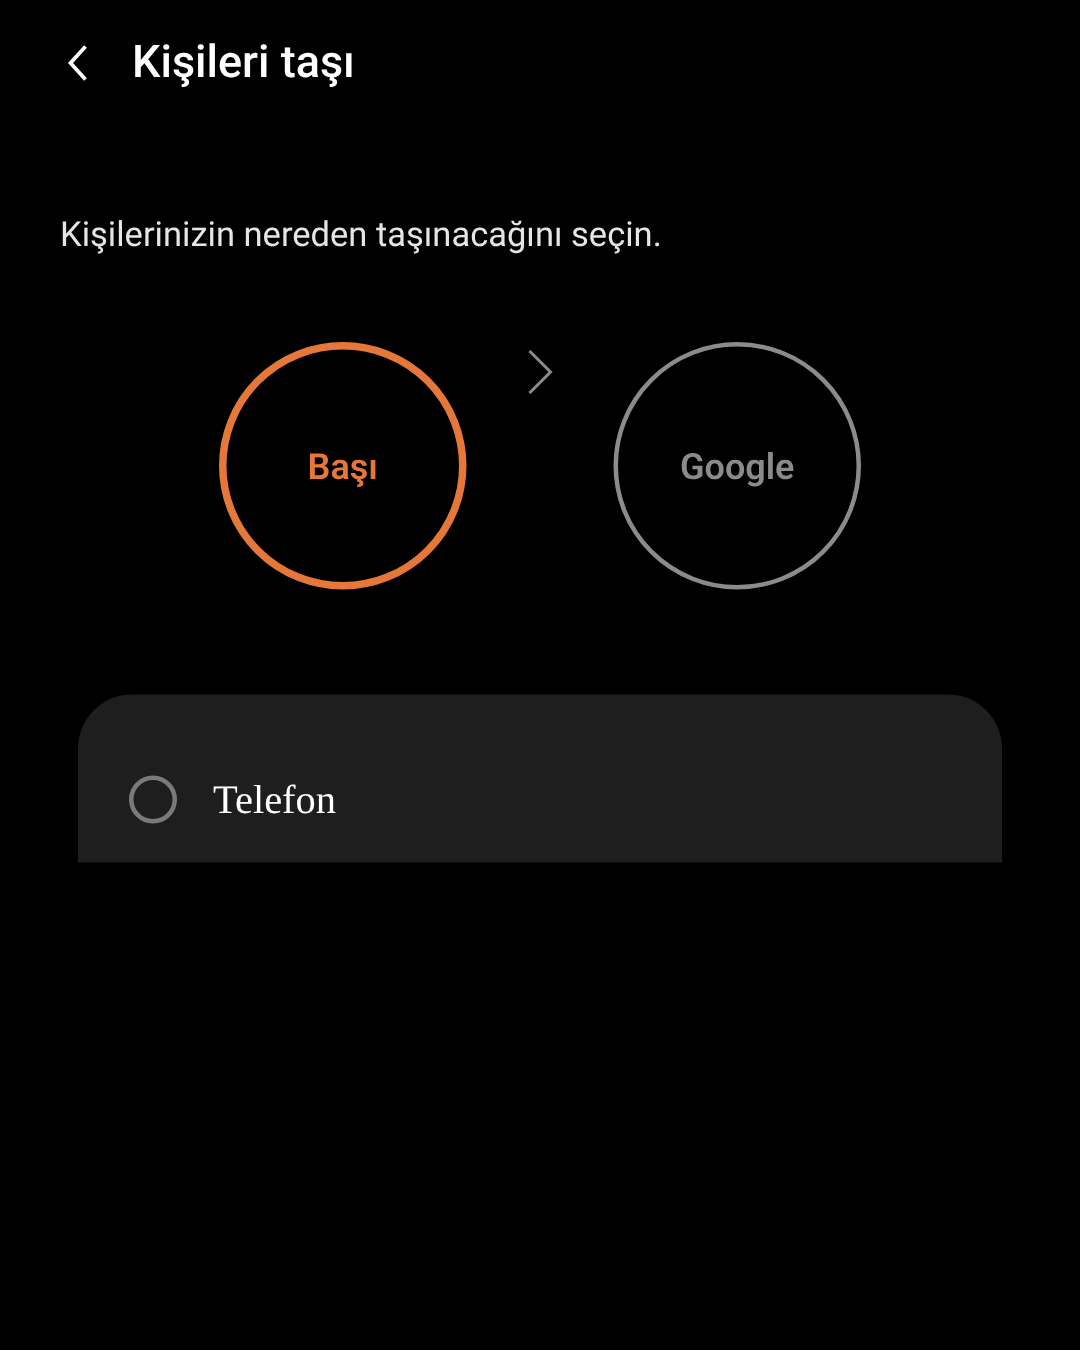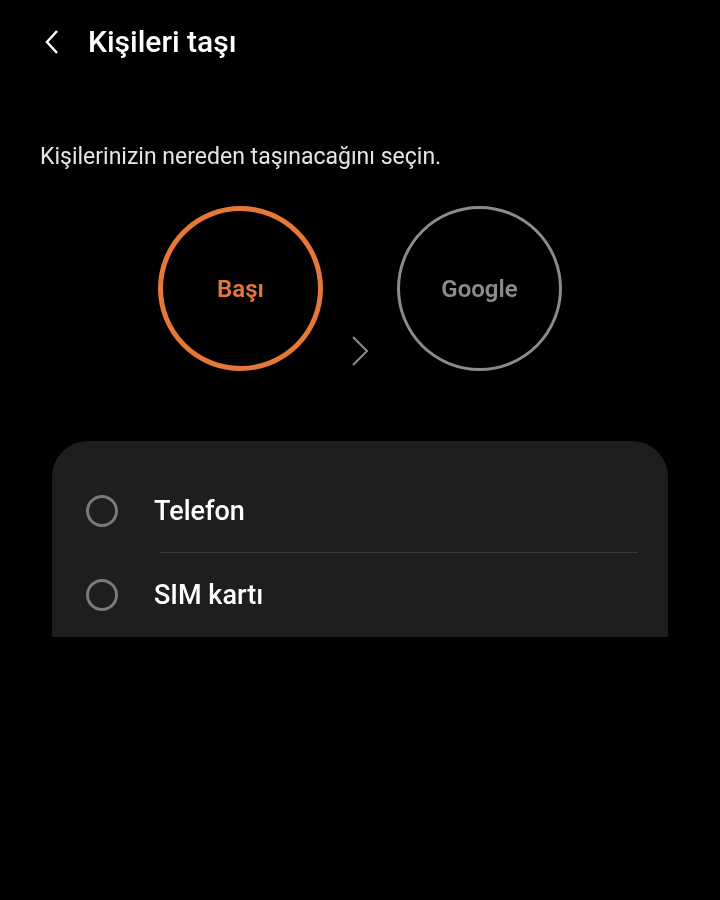--- a/index.html
+++ b/index.html
@@ -46,27 +46,27 @@
     }
     .step-counter {
       font-size: 44px;
       font-weight: 500;
       color: #ffffff;
       margin-bottom: 24px;
     }
     .instruction {
       font-size: 23px;
       color: #e5e5e5;
-      margin-bottom: 36px;
+      margin-bottom: 58px;
     }
     .flow-diagram {
       display: flex;
-      align-items: flex-end;
+      align-items: flex-start;
       justify-content: center;
-      gap: 24px;
+      gap: 36px;
       margin-bottom: 70px;
     }
     .circle {
       width: 165px;
       height: 165px;
       border-radius: 50%;
       display: flex;
       align-items: center;
       justify-content: center;
       font-size: 24px;
@@ -94,23 +94,24 @@
     .options-panel {
       background: #1e1e1e;
       border-radius: 36px 36px 0 0;
       padding: 28px 0 0 0;
       margin: 0 12px;
     }
     .option-item {
       display: flex;
       align-items: center;
       padding: 26px 34px;
-      gap: 36px;
+      gap: 24px;
       cursor: pointer;
       position: relative;
+      font-family: Liberation Serif, serif;
     }
     .option-item:not(:last-child)::after {
       content: "";
       position: absolute;
       bottom: 0;
       left: 108px;
       right: 30px;
       height: 1px;
       background: #3a3a3a;
     }
@@ -154,18 +155,14 @@
     <div class="circle circle-target">
       <span>Google</span>
     </div>
   </div>
 
   <div class="options-panel">
     <div class="option-item">
       <div class="radio"></div>
       <div class="option-label">Telefon</div>
     </div>
-    <div class="option-item">
-      <div class="radio"></div>
-      <div class="option-label">SIM kartı</div>
-    </div>
   </div>
 </div>
 
 </body></html>

